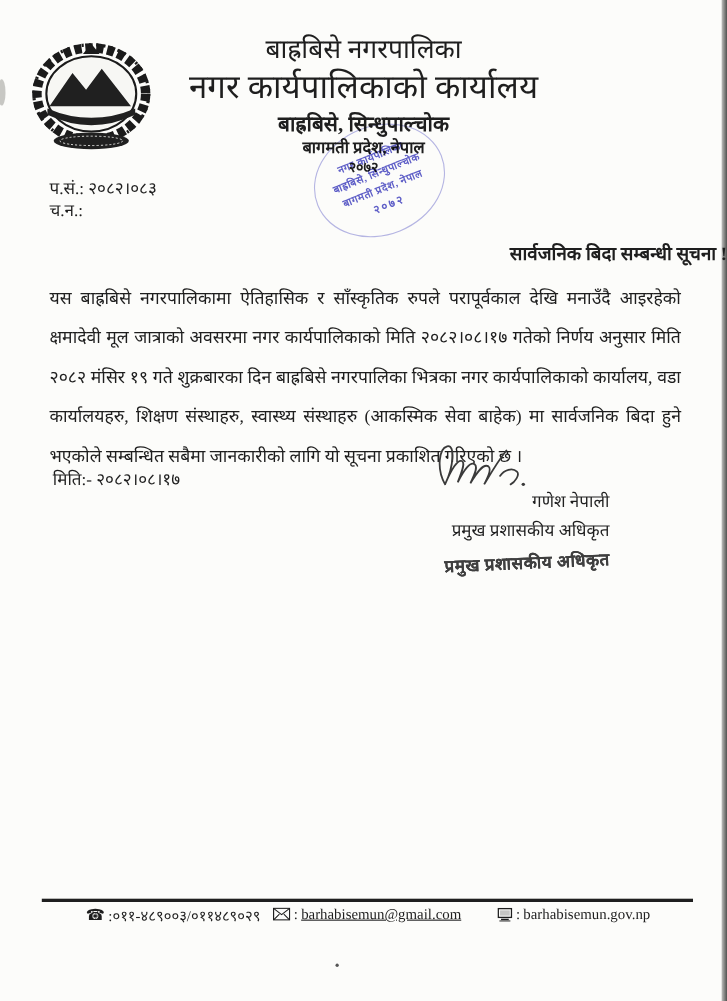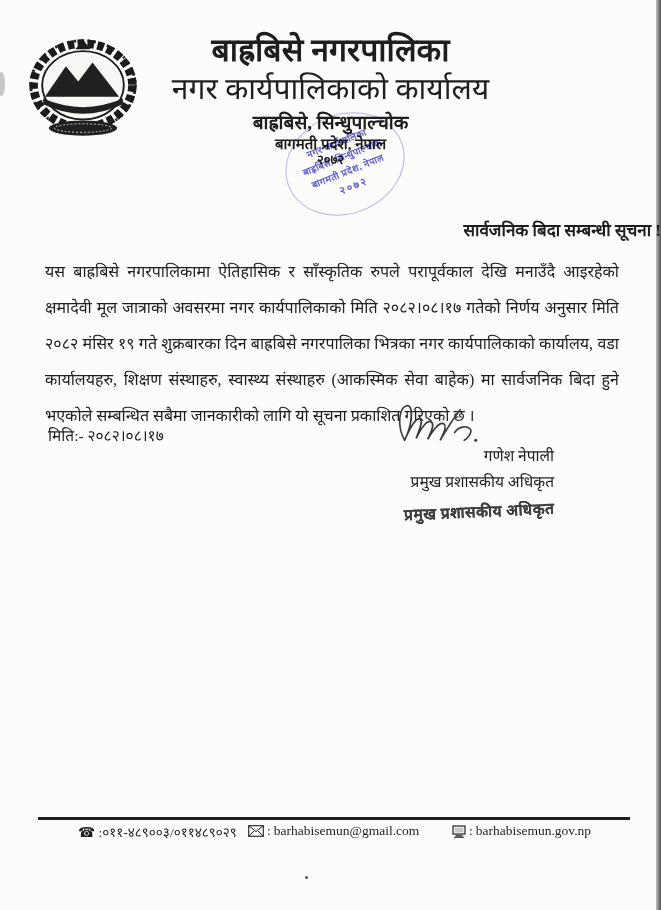--- a/index.html
+++ b/index.html
@@ -17,21 +17,21 @@
     background:linear-gradient(to right,#b9b9b7,#3c3c3a);opacity:.9;}
   .edge-smudge{position:absolute;left:-2px;top:72px;width:7px;height:24px;
     background:#9a9a96;border-radius:50%;opacity:.55;}
   .speck{position:absolute;left:305px;top:876px;width:3px;height:3px;background:#555;border-radius:50%;}
 
   
   .logo{position:absolute;left:26px;top:36px;width:114px;height:110px;}
 
   
   .header{position:absolute;left:0;right:0;top:33px;text-align:center;line-height:1.12;}
-  .hdr-municipality{font-size:32px;font-weight:bold;}
+  .hdr-municipality{font-size:24px;font-weight:normal;}
   .hdr-office{font-size:30px;font-weight:normal;margin-top:3px;}
   .hdr-address{font-size:19px;font-weight:bold;margin-top:7px;}
   .hdr-province{font-size:15px;font-weight:bold;margin-top:2px;}
   .hdr-year{font-size:13px;font-weight:bold;margin-top:1px;}
 
   
   .stamp{
     position:absolute;left:282px;top:112px;width:126px;height:104px;
     transform:rotate(-22deg);
     color:#4343c2;text-align:center;font-weight:bold;
@@ -70,21 +70,21 @@
   }
 
   
   .footer-rule{position:absolute;left:38px;top:817px;width:592px;height:3px;background:#1f1f1f;}
   .footer{position:absolute;left:38px;top:823px;width:592px;height:24px;font-size:13.5px;}
   .footer .f-item{position:absolute;top:0;display:flex;align-items:center;gap:3px;white-space:nowrap;}
   .f-phone{left:40px;}
   .f-email{left:210px;}
   .f-web{left:414px;}
   .phone-glyph{font-family:"DejaVu Sans",sans-serif;font-size:14px;}
-  .email-text{}
+  .email-text{text-decoration:underline;}
   .f-icon{display:inline-block;}
 </style>
 </head>
 <body>
 
 <div class="page">
 
   <div class="edge-right"></div>
   <div class="edge-smudge"></div>
   <div class="speck"></div>
@@ -108,20 +108,24 @@
     <div class="hdr-year">२०७२</div>
   </div>
 
   <div class="stamp">
     <div class="s1">नगर कार्यपालिका</div>
     <div class="s2">बाह्रबिसे, सिन्धुपाल्चोक</div>
     <div class="s3">बागमती प्रदेश, नेपाल</div>
     <div class="s4">२०७२</div>
   </div>
 
+  <div class="refs">
+    <div>प.सं.: २०८२।०८३</div>
+    <div>च.न.:</div>
+  </div>
 
   <div class="subject">सार्वजनिक बिदा सम्बन्धी सूचना !</div>
 
   <div class="bodytext">यस बाह्रबिसे नगरपालिकामा ऐतिहासिक र साँस्कृतिक रुपले परापूर्वकाल देखि मनाउँदै आइरहेको क्षमादेवी मूल जात्राको अवसरमा नगर कार्यपालिकाको मिति २०८२।०८।१७  गतेको निर्णय अनुसार मिति २०८२ मंसिर १९ गते शुक्रबारका दिन बाह्रबिसे नगरपालिका भित्रका नगर कार्यपालिकाको कार्यालय, वडा कार्यालयहरु, शिक्षण संस्थाहरु, स्वास्थ्य संस्थाहरु (आकस्मिक सेवा बाहेक) मा सार्वजनिक बिदा हुने भएकोले सम्बन्धित सबैमा जानकारीको लागि यो सूचना प्रकाशित गरिएको छ ।</div>
 
   <div class="dateline">मिति:- २०८२।०८।१७</div>
 
   <div class="sigblock">
     <svg class="sig-svg" viewBox="0 0 110 52" width="110" aria-hidden="true">
       <path d="M14 44 C6 30 8 10 16 8 C24 6 22 28 14 44 C20 30 26 20 30 22 C34 24 28 36 26 42 C32 30 38 22 42 25 C46 28 40 38 38 43 C44 33 50 24 55 27 C59 30 53 40 51 44 C57 34 64 22 72 12 M66 36 C70 30 78 28 82 32 C85 35 80 42 76 44" fill="none" stroke="#3a3a3a" stroke-width="1.7" stroke-linecap="round"></path>

